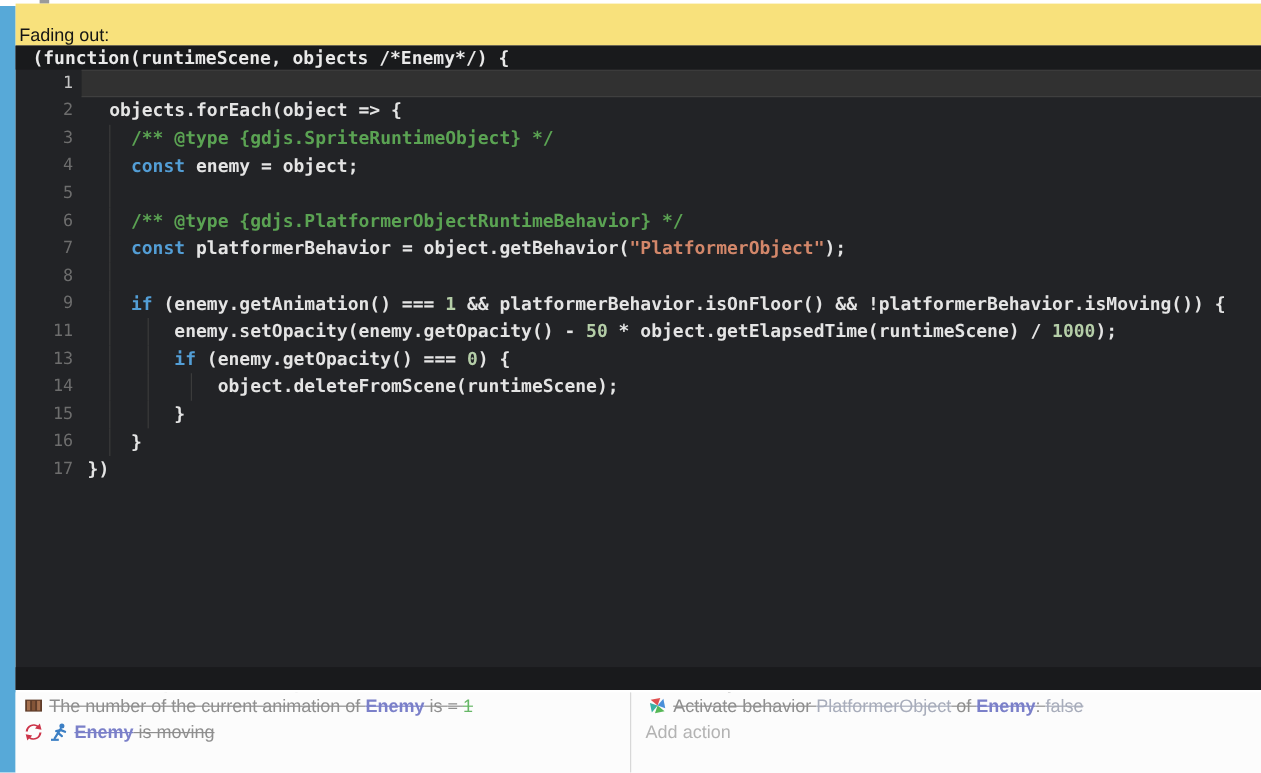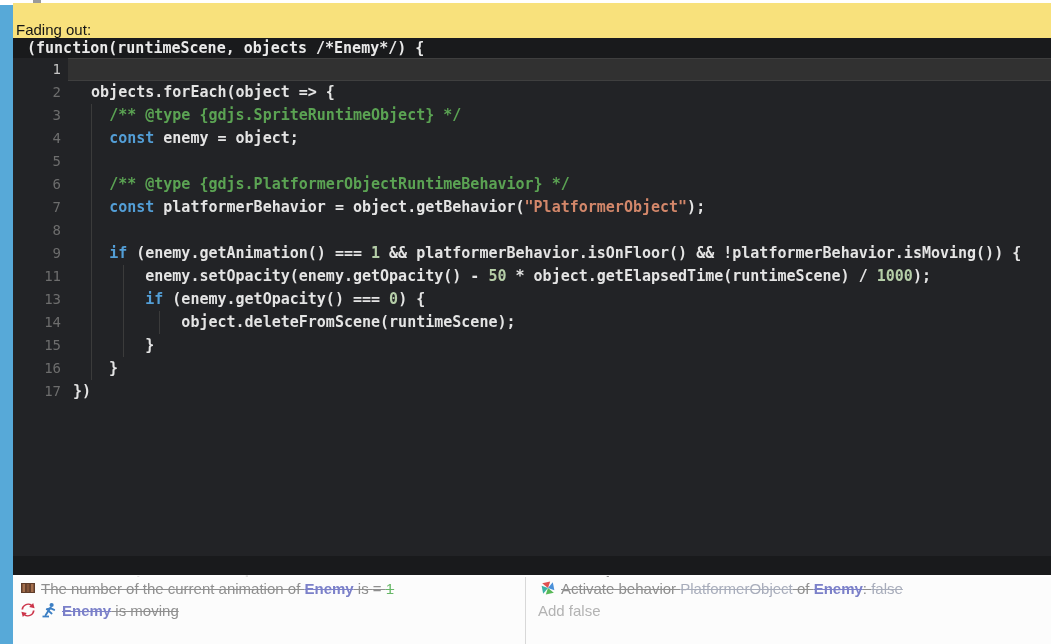--- a/index.html
+++ b/index.html
@@ -108,16 +108,16 @@
               <rect x="1.5" y="13.6" width="6.5" height="1.8" fill="#3c7fc4"></rect>
             </svg></span><span><span class="seg seg-obj">Enemy</span><span class="seg seg-g"> is moving</span></span></div>
       </div>
     <div class="events-right">
         <div class="event-row"><span style="display: inline-flex;"><svg width="16" height="16" viewBox="0 0 16 16">
               <path d="M8 8 L2.2 3.2 L10.2 1.6 Z" fill="#e05050"></path>
               <path d="M8 8 L12.8 2.2 L14.4 10.2 Z" fill="#4a90d9"></path>
               <path d="M8 8 L13.8 12.8 L5.8 14.4 Z" fill="#57b857"></path>
               <path d="M8 8 L3.2 13.8 L1.6 5.8 Z" fill="#3bb0a5"></path>
             </svg></span><span><span class="seg seg-g">Activate behavior </span><span class="seg seg-lg">PlatformerObject</span><span class="seg seg-g"> of </span><span class="seg seg-obj">Enemy</span><span class="seg seg-g">: </span><span class="seg seg-lg">false</span></span></div>
-        <div class="add-action">Add false</div>
+        <div class="add-action">Add action</div>
       </div>
   </div>
 </div>
 
 </body></html>

